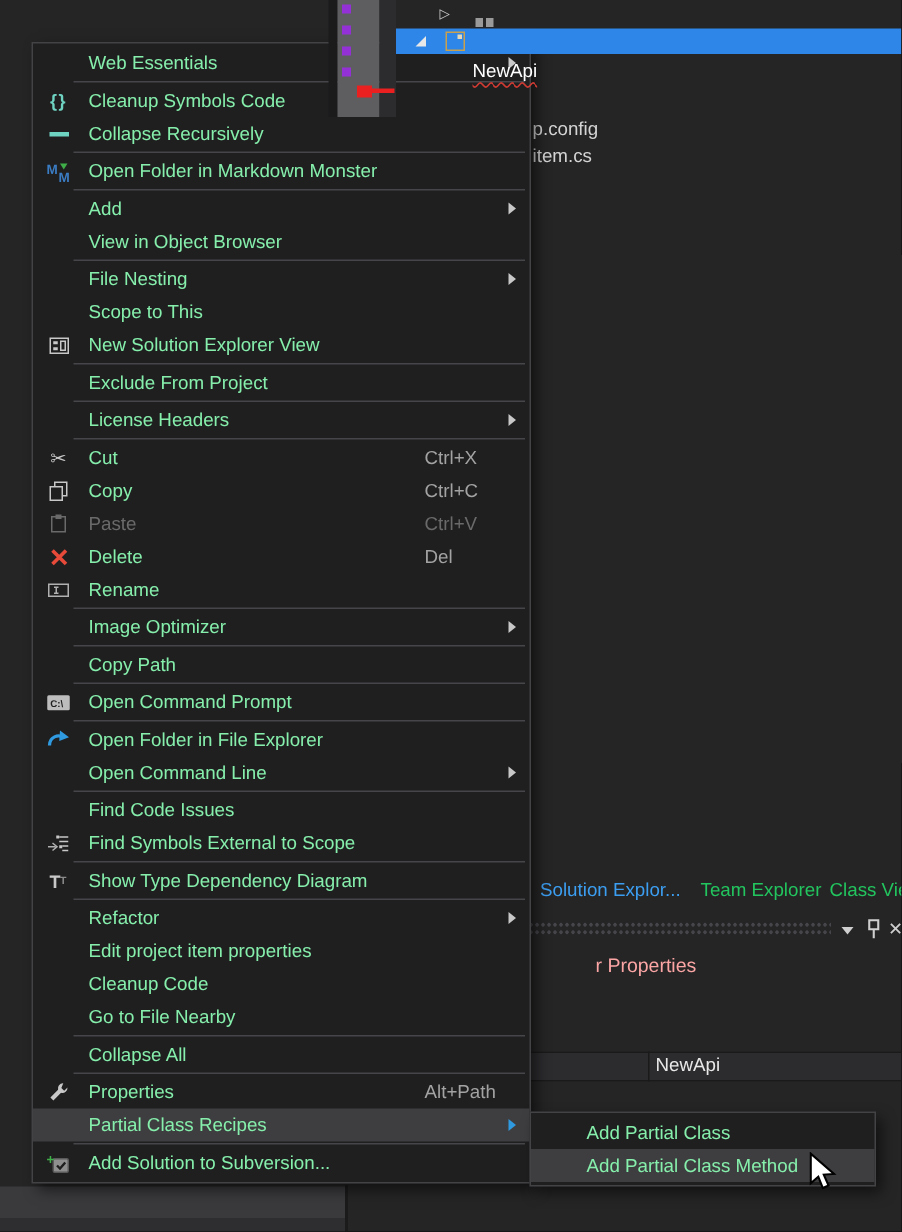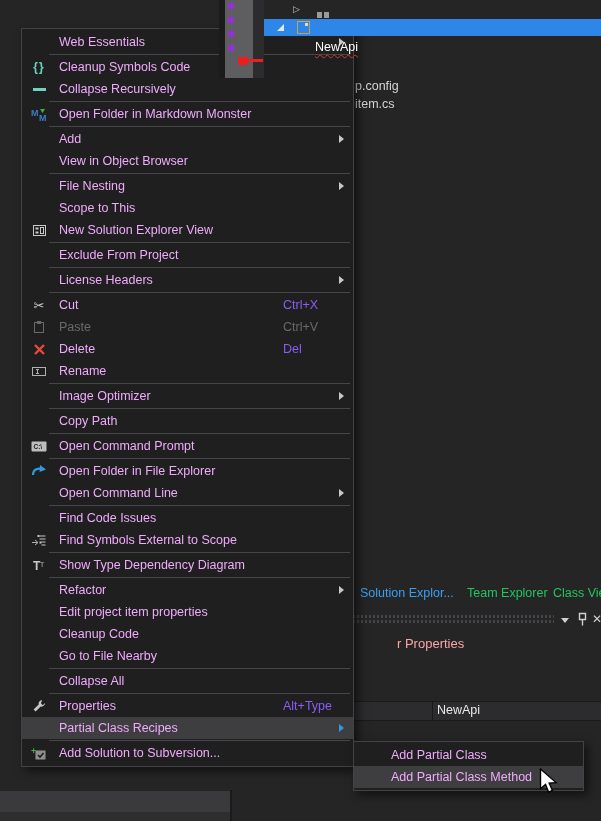--- a/index.html
+++ b/index.html
@@ -49,22 +49,22 @@
   #bottom-left-strip{left:0;top:812px;width:230px;height:9px;background:#2e2e30;}
   #bottom-divider{left:230px;top:790px;width:2px;height:31px;background:#1b1b1c;}
 
   
   #menu{left:21px;top:28px;width:331px;background:#1f1f20;border:1px solid #434346;
         box-shadow:4px 4px 9px rgba(0,0,0,0.55);padding:2px 0;z-index:10;}
   .menu-item{position:relative;height:22px;display:flex;align-items:center;}
   .menu-item.highlighted{background:#3e3e40;}
   .mi-icon{position:absolute;left:5px;width:24px;height:20px;display:flex;align-items:center;
            justify-content:center;}
-  .mi-label{margin-left:37px;font-size:12.5px;color:#f0abfc;white-space:nowrap;}
-  .mi-shortcut{position:absolute;left:261px;font-size:12.5px;color:#8b5cf6;}
+  .mi-label{margin-left:37px;font-size:12.5px;color:#86efac;white-space:nowrap;}
+  .mi-shortcut{position:absolute;left:261px;font-size:12.5px;color:#a3a3a3;}
   .menu-item.disabled .mi-label,.menu-item.disabled .mi-shortcut{color:#6a6a6a;}
   .mi-arrow{position:absolute;left:317px;top:7px;width:0;height:0;border-left:5px solid #c8c8c8;
             border-top:4px solid transparent;border-bottom:4px solid transparent;}
   .menu-item.highlighted .mi-arrow{border-left-color:#2f9ae0;}
   .menu-sep{height:1px;background:#46464a;margin:1px 3px 1px 27px;}
   .ic-braces{color:#6fd3c2;font-weight:bold;font-size:12px;letter-spacing:1px;}
   .ic-dash{display:inline-block;width:13px;height:3px;background:#6fd3c2;}
 
   
   #submenu{left:353px;top:741px;width:229px;background:#1f1f20;border:1px solid #434346;
@@ -200,20 +200,30 @@
         <span class="mi-arrow"></span>
       </div>
       <div class="menu-sep"></div>
       <div class="menu-item">
         <span class="mi-icon">
           <span style="color:#c8c8c8;font-size:13px">✂</span>
         </span>
         <span class="mi-label">Cut</span>
         <span class="mi-shortcut">Ctrl+X</span>
       </div>
+      <div class="menu-item">
+        <span class="mi-icon">
+          <svg width="14" height="14">
+            <rect x="4.5" y="1.5" width="8" height="9" fill="none" stroke="#c8c8c8"></rect>
+            <rect x="1.5" y="4.5" width="8" height="9" fill="#1f1f20" stroke="#c8c8c8"></rect>
+          </svg>
+        </span>
+        <span class="mi-label">Copy</span>
+        <span class="mi-shortcut">Ctrl+C</span>
+      </div>
       <div class="menu-item disabled">
         <span class="mi-icon">
           <svg width="14" height="14">
             <rect x="2.5" y="2.5" width="9" height="10" fill="none" stroke="#6a6a6a"></rect>
             <rect x="5" y="1" width="4" height="3" fill="#6a6a6a"></rect>
           </svg>
         </span>
         <span class="mi-label">Paste</span>
         <span class="mi-shortcut">Ctrl+V</span>
       </div>
@@ -312,21 +322,21 @@
         <span class="mi-label">Collapse All</span>
       </div>
       <div class="menu-sep"></div>
       <div class="menu-item">
         <span class="mi-icon">
           <svg width="15" height="15">
             <path d="M10.2 1.2 a3.4 3.4 0 0 0 -3.5 4.3 L1.6 10.6 l2 2 5.1-5.1 a3.4 3.4 0 0 0 4.3-3.5 l-2.2 2.2 -1.9-1.9 z" fill="#c8c8c8"></path>
           </svg>
         </span>
         <span class="mi-label">Properties</span>
-        <span class="mi-shortcut">Alt+Type</span>
+        <span class="mi-shortcut">Alt+Path</span>
       </div>
       <div class="menu-item highlighted">
         <span class="mi-label">Partial Class Recipes</span>
         <span class="mi-arrow"></span>
       </div>
       <div class="menu-sep"></div>
       <div class="menu-item">
         <span class="mi-icon">
           <svg width="16" height="15">
             <rect x="4.5" y="4.5" width="10" height="9" rx="1" fill="#8f8f8f" stroke="#5a5a5a"></rect>

